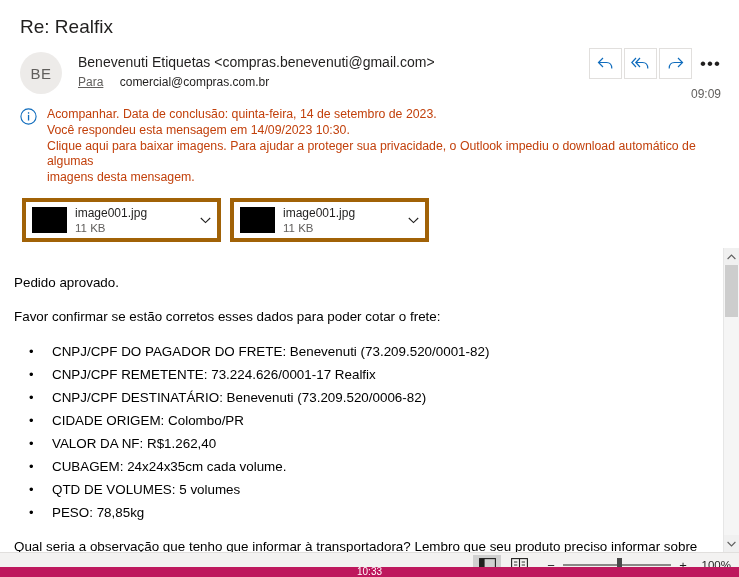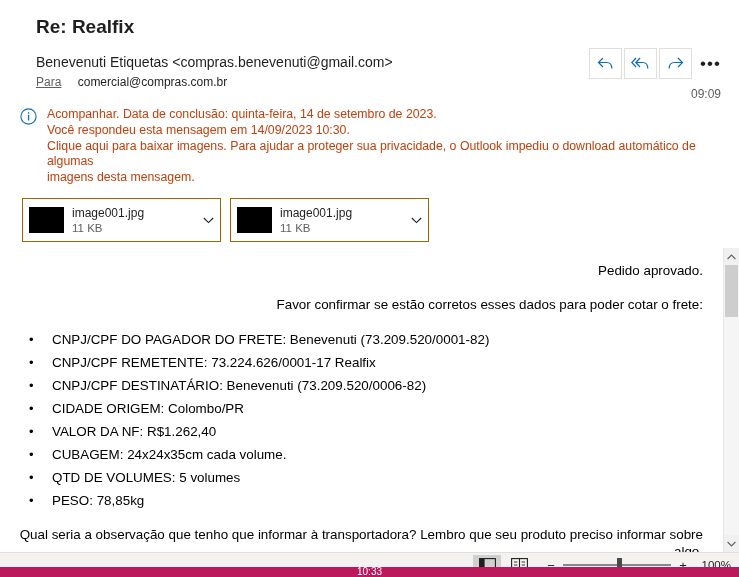--- a/index.html
+++ b/index.html
@@ -22,22 +22,21 @@
     display: flex;
     flex-direction: column;
   }
   
   .subject-row {
     padding: 16px 20px 6px 20px;
   }
   .subject {
     font-size: 19px;
     color: #201f1e;
-    font-weight: bold;
-    margin-left: 16px;
+    font-weight: normal;
   }
   
   .hdr {
     display: flex;
     padding: 4px 12px 0 20px;
     align-items: flex-start;
   }
   .avatar {
     width: 42px; height: 42px;
     border-radius: 50%;
@@ -121,21 +120,21 @@
   .mail-link { color: #201f1e; text-decoration: none; }
   
   .attach-row {
     display: flex;
     padding: 10px 20px 6px 22px;
     gap: 9px;
   }
   .attach {
     width: 199px;
     height: 44px;
-    border: 1px solid #a16207;
+    border: 4px solid #a16207;
     background: #ffffff;
     display: flex;
     align-items: center;
     padding: 0 0 0 6px;
   }
   .thumb {
     width: 35px; height: 26px;
     background: #000000;
     flex: 0 0 auto;
     margin-right: 8px;
@@ -169,21 +168,21 @@
     position: relative;
   }
   .body {
     flex: 1 1 auto;
     padding: 14px 20px 0 14px;
     font-size: 13.4px;
     line-height: 17px;
     color: #000000;
     overflow: hidden;
   }
-  .body p { margin: 0 0 17px 0; text-align: right; }
+  .body p { margin: 12px 0 17px 0; }
   .body ul {
     margin: 0 0 16px 0;
     padding-left: 38px;
     list-style: none;
   }
   .body li {
     position: relative;
     margin-bottom: 4px;
     line-height: 19px;
   }
@@ -288,20 +287,21 @@
 </head>
 <body>
 
 <div class="window">
 
   <div class="subject-row">
     <span class="subject">Re: Realfix</span>
   </div>
 
   <div class="hdr">
+    <div class="avatar">BE</div>
     <div class="hdr-mid">
       <div class="sender-line">Benevenuti Etiquetas &lt;compras.benevenuti@gmail.com&gt;</div>
       <div class="to-line">
         <span class="to-label">Para</span>
         <span class="mail-link">comercial@compras.com.br</span>
       </div>
     </div>
     <div class="hdr-right">
       <div class="btn-row">
         <div class="iconbtn boxed" title="Responder">

